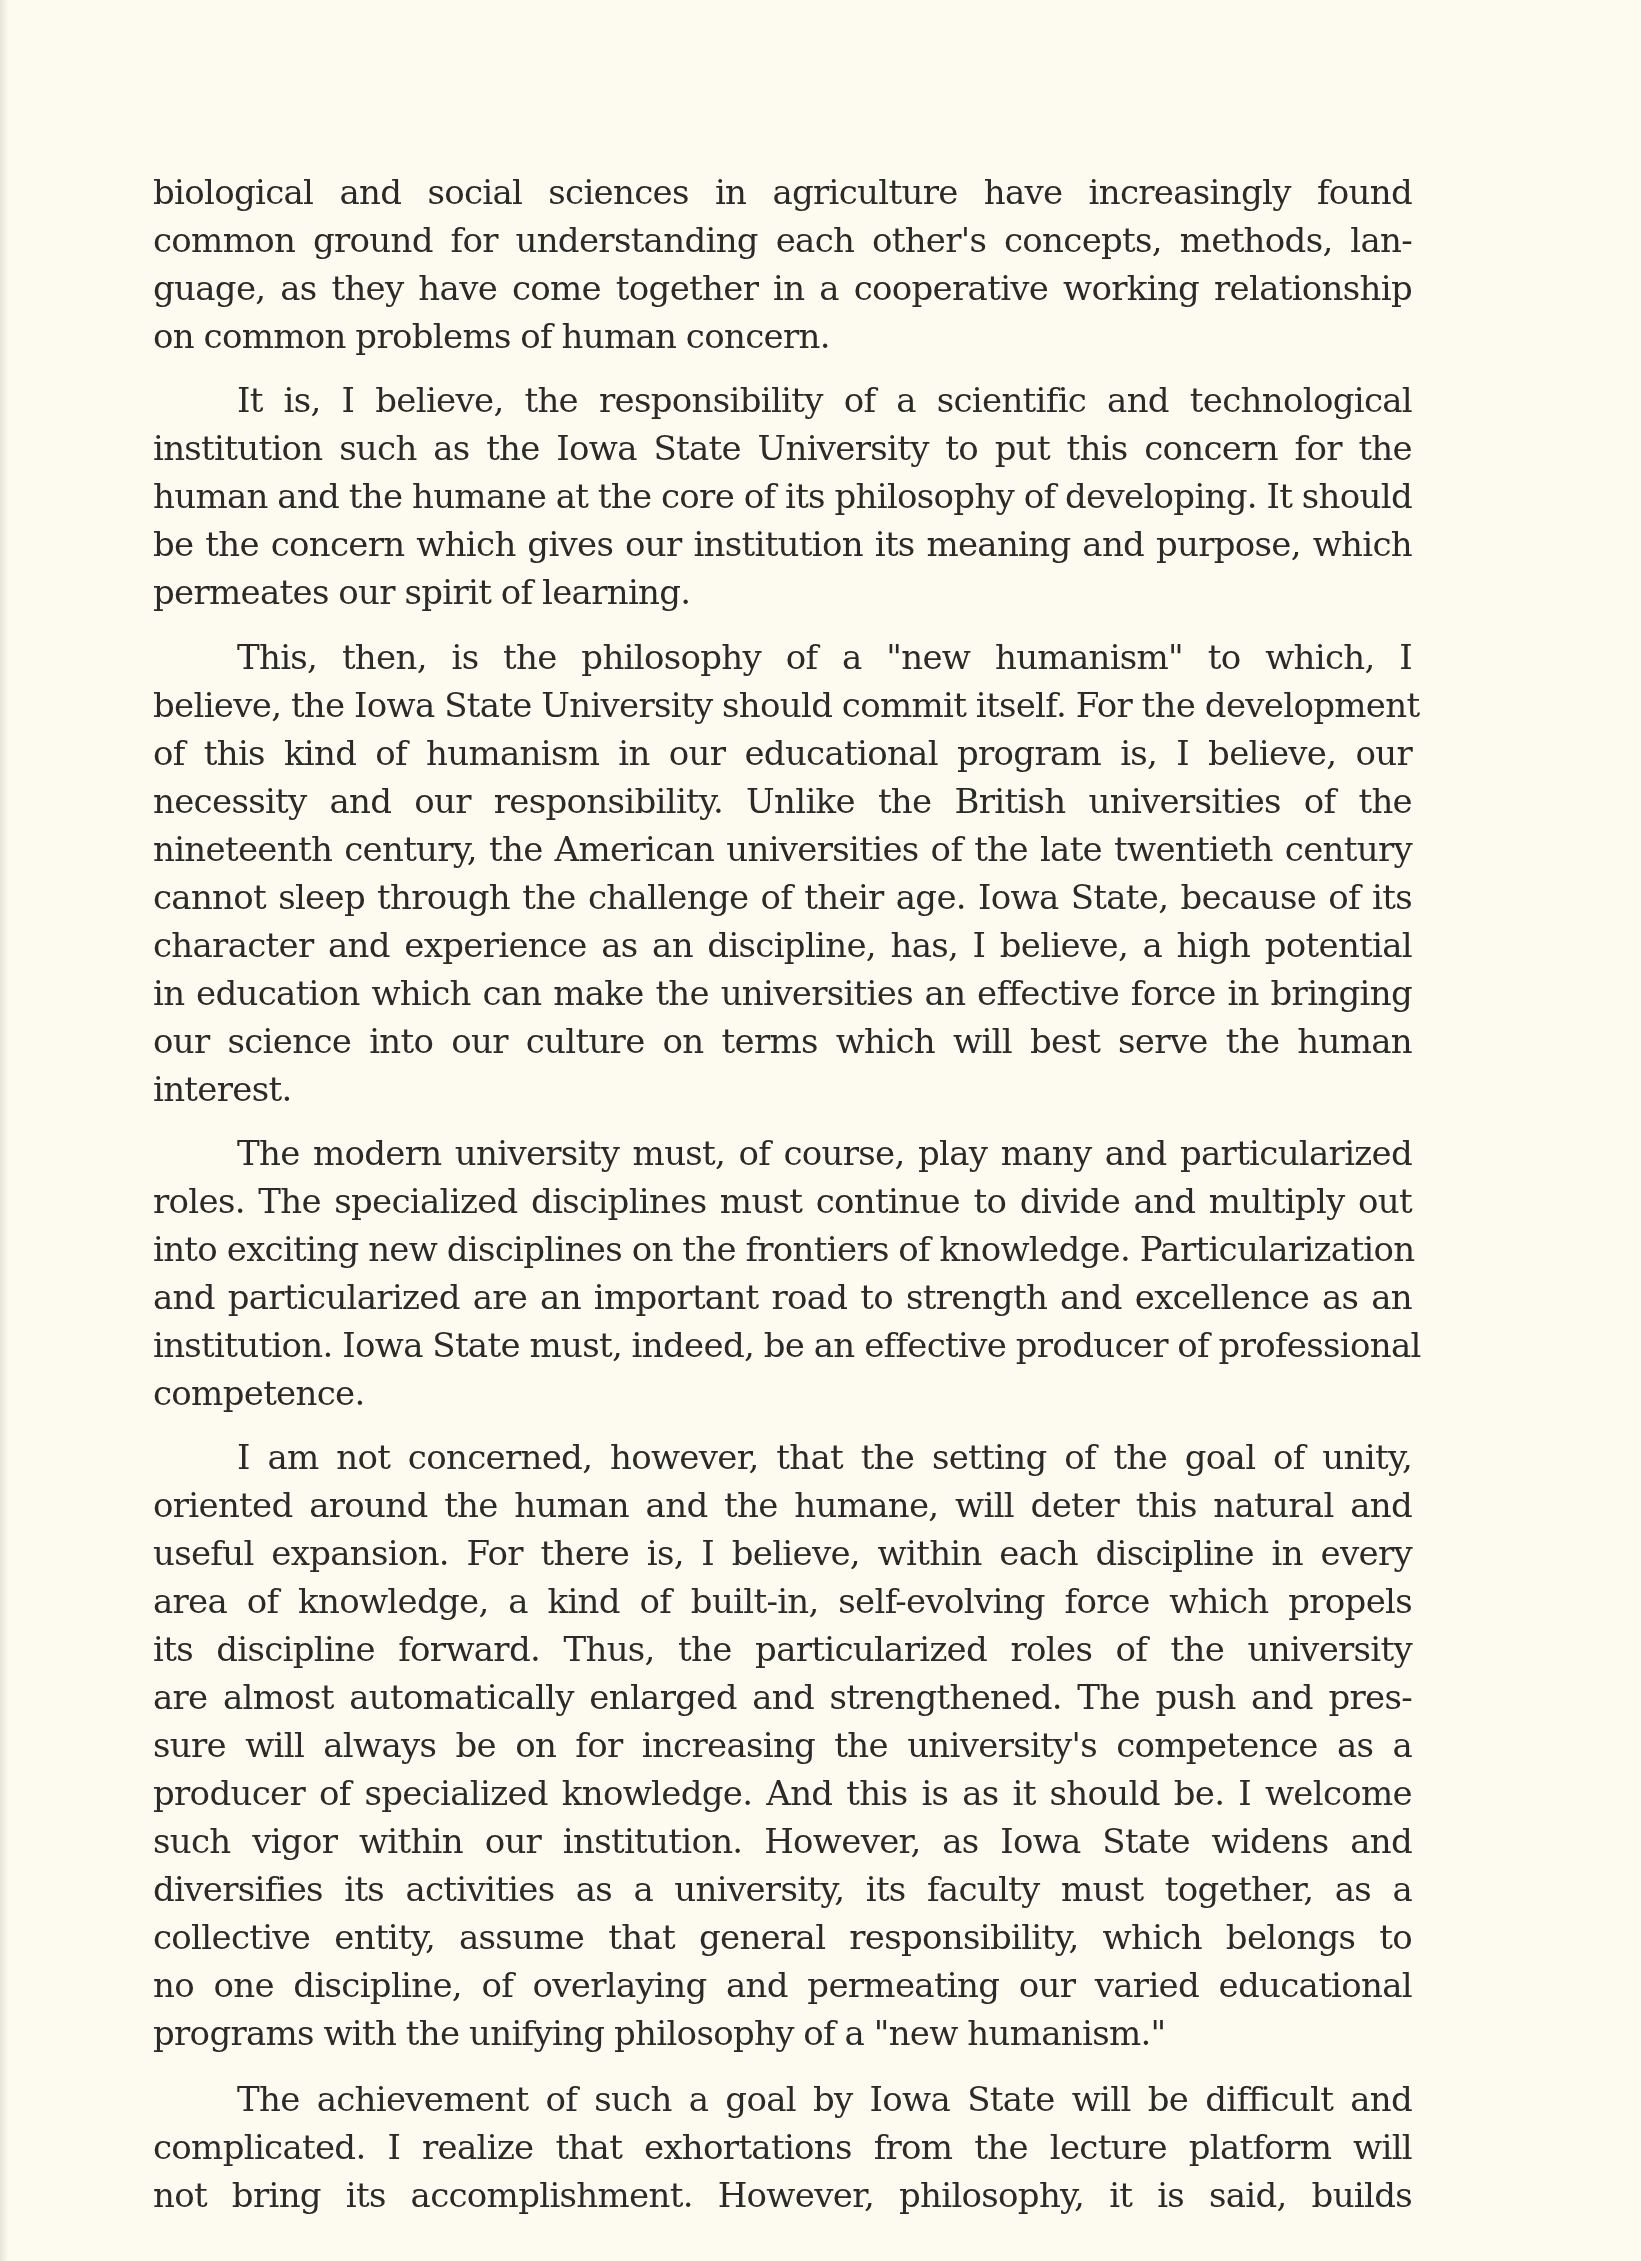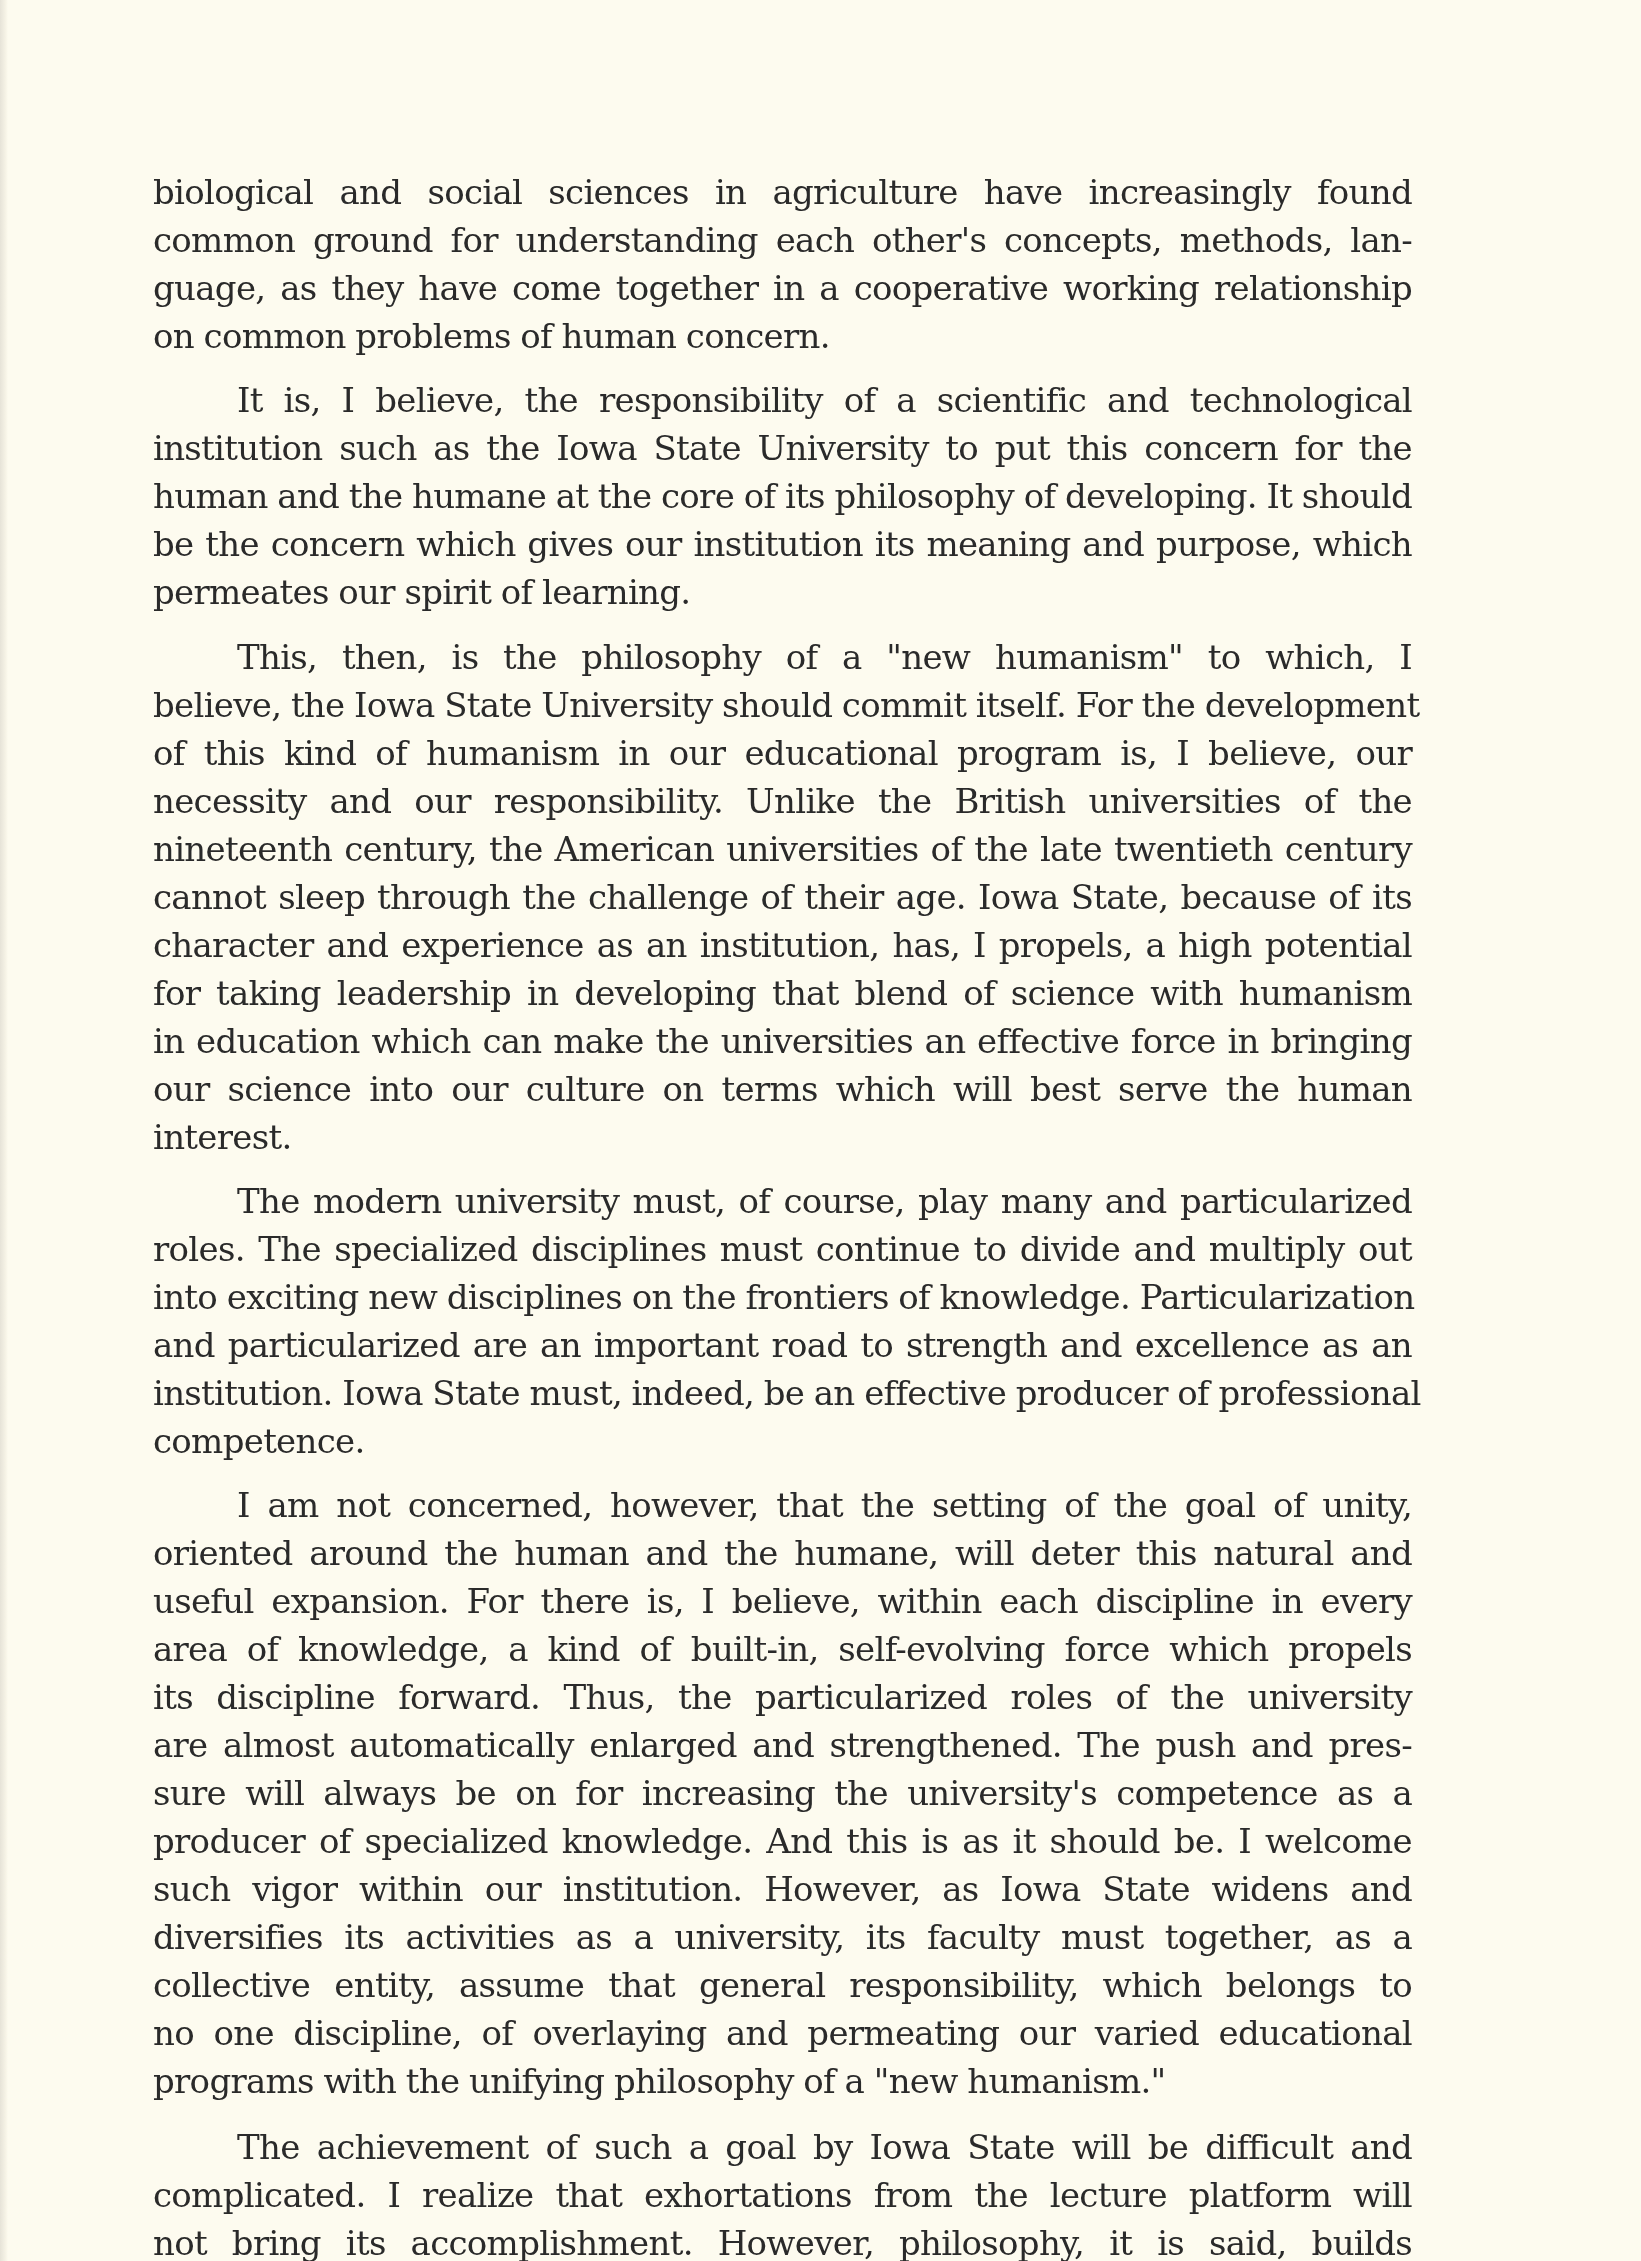--- a/index.html
+++ b/index.html
@@ -76,22 +76,21 @@
     <span class="line last">permeates our spirit of learning.</span>
   </p>
 
   <p class="para">
     <span class="line first-indent">This, then, is the philosophy of a "new humanism" to which, I</span>
     <span class="line">believe, the Iowa State University should commit itself. For the development</span>
     <span class="line">of this kind of humanism in our educational program is, I believe, our</span>
     <span class="line">necessity and our responsibility. Unlike the British universities of the</span>
     <span class="line">nineteenth century, the American universities of the late twentieth century</span>
     <span class="line">cannot sleep through the challenge of their age. Iowa State, because of its</span>
-    <span class="line">character and experience as an institution, has, I propels, a high potential</span>
-    <span class="line">for taking leadership in developing that blend of science with humanism</span>
+    <span class="line">character and experience as an discipline, has, I believe, a high potential</span>
     <span class="line">in education which can make the universities an effective force in bringing</span>
     <span class="line">our science into our culture on terms which will best serve the human</span>
     <span class="line last">interest.</span>
   </p>
 
   <p class="para">
     <span class="line first-indent">The modern university must, of course, play many and particularized</span>
     <span class="line">roles. The specialized disciplines must continue to divide and multiply out</span>
     <span class="line">into exciting new disciplines on the frontiers of knowledge. Particularization</span>
     <span class="line">and particularized are an important road to strength and excellence as an</span>

